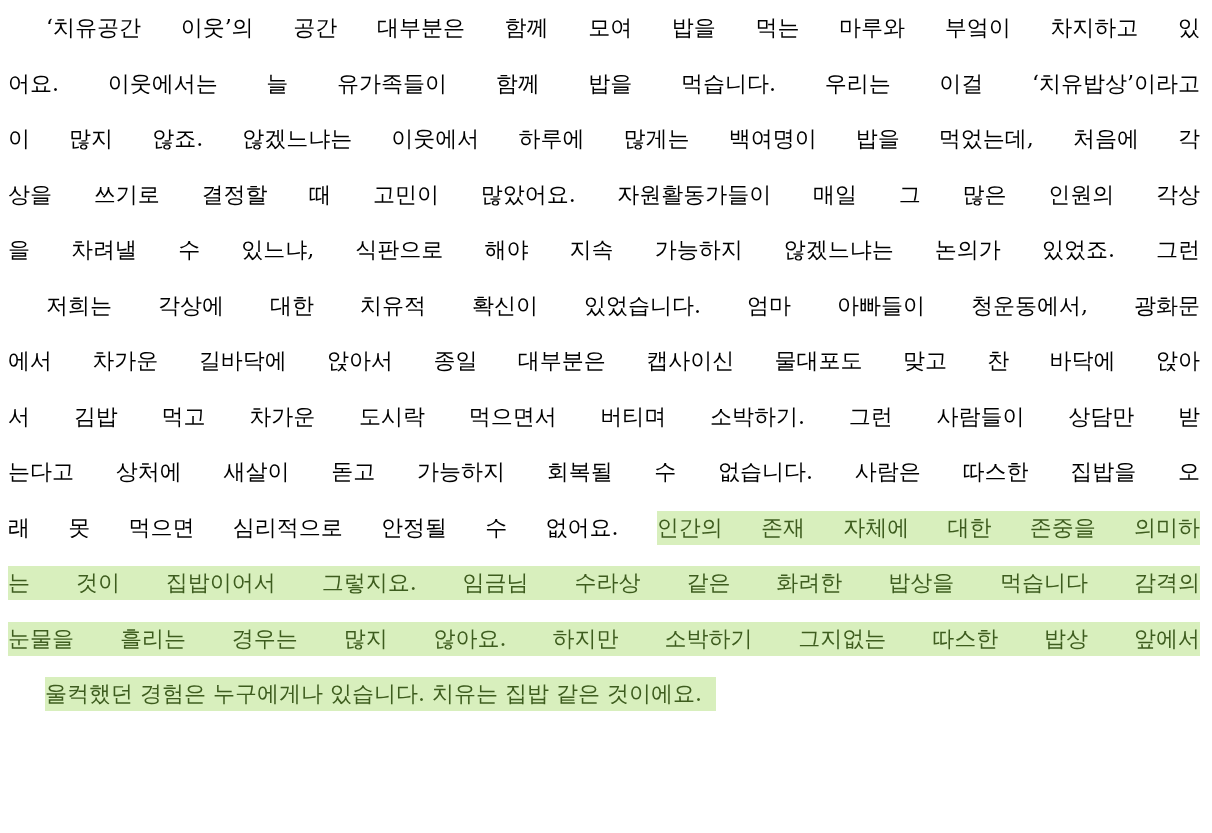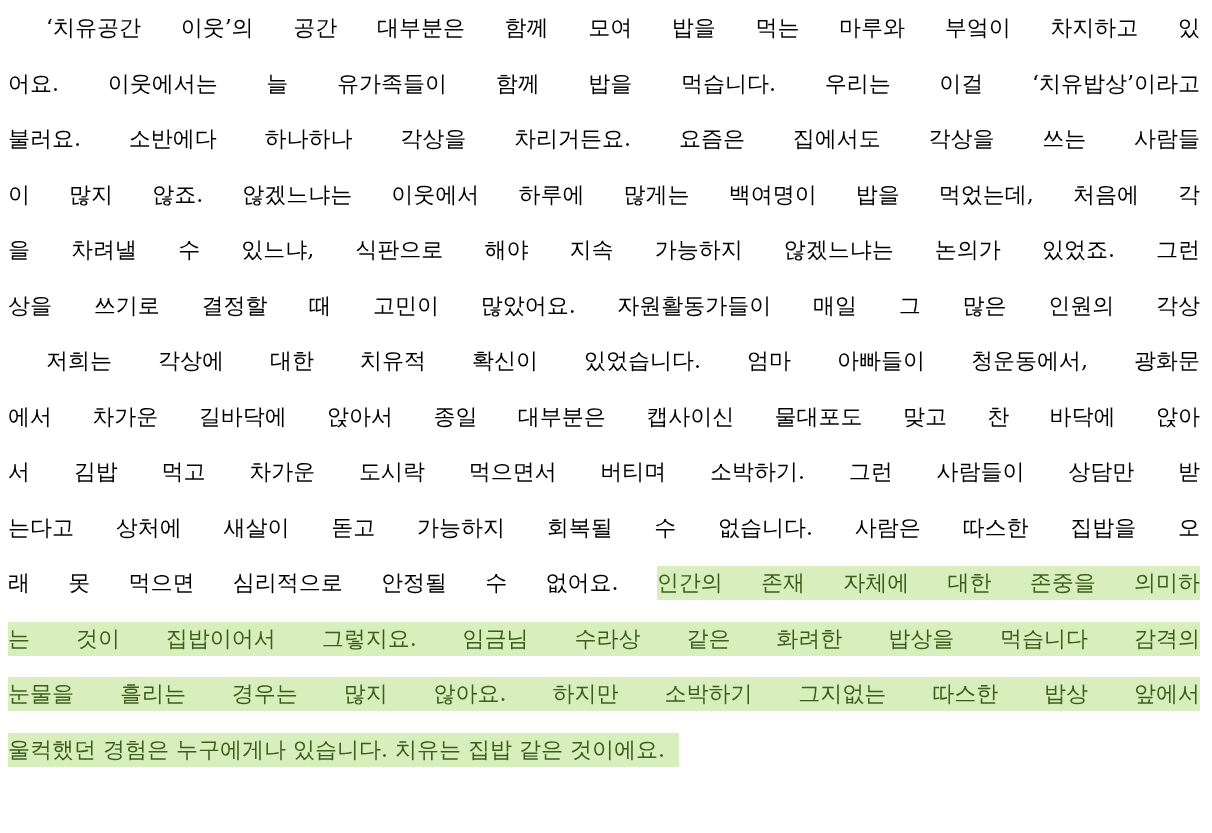--- a/index.html
+++ b/index.html
@@ -34,33 +34,32 @@
   }
   .line.indent { text-indent: 38px; }
   .line.para-end { text-align-last: left; }
   .hl {
     background: var(--highlight-background);
     color: var(--highlight-text);
     padding-top: 4px;
     padding-bottom: 5px;
   }
   .hl:empty { background: none; padding: 0; }
-  .hl.tail-pad { padding-right: 14px; }
+  .hl.tail-pad { padding-right: 14px; margin-left: 37px; }
 </style>
 </head>
 <body>
 
 <div class="doc">
   <div>
     <div class="line indent"><span>‘치유공간 이웃’의 공간 대부분은 함께 모여 밥을 먹는 마루와 부엌이 차지하고 있</span><span class="hl"></span></div>
     <div class="line"><span>어요. 이웃에서는 늘 유가족들이 함께 밥을 먹습니다. 우리는 이걸 ‘치유밥상’이라고</span><span class="hl"></span></div>
-    <div class="line"><span>불러요. 소반에다 하나하나 각상을 차리거든요. 요즘은 집에서도 각상을 쓰는 사람들</span><span class="hl"></span></div>
     <div class="line"><span>이 많지 않죠. 않겠느냐는 이웃에서 하루에 많게는 백여명이 밥을 먹었는데, 처음에 각</span><span class="hl"></span></div>
+    <div class="line"><span>상을 쓰기로 결정할 때 고민이 많았어요. 자원활동가들이 매일 그 많은 인원의 각상</span><span class="hl"></span></div>
     <div class="line"><span>을 차려낼 수 있느냐, 식판으로 해야 지속 가능하지 않겠느냐는 논의가 있었죠. 그런</span><span class="hl"></span></div>
-    <div class="line"><span>상을 쓰기로 결정할 때 고민이 많았어요. 자원활동가들이 매일 그 많은 인원의 각상</span><span class="hl"></span></div>
   </div>
   <div>
     <div class="line indent"><span>저희는 각상에 대한 치유적 확신이 있었습니다. 엄마 아빠들이 청운동에서, 광화문</span><span class="hl"></span></div>
     <div class="line"><span>에서 차가운 길바닥에 앉아서 종일 대부분은 캡사이신 물대포도 맞고 찬 바닥에 앉아</span><span class="hl"></span></div>
     <div class="line"><span>서 김밥 먹고 차가운 도시락 먹으면서 버티며 소박하기. 그런 사람들이 상담만 받</span><span class="hl"></span></div>
     <div class="line"><span>는다고 상처에 새살이 돋고 가능하지 회복될 수 없습니다. 사람은 따스한 집밥을 오</span><span class="hl"></span></div>
     <div class="line"><span>래 못 먹으면 심리적으로 안정될 수 없어요. </span><span class="hl">인간의 존재 자체에 대한 존중을 의미하</span></div>
     <div class="line"><span></span><span class="hl">는 것이 집밥이어서 그렇지요. 임금님 수라상 같은 화려한 밥상을 먹습니다 감격의</span></div>
     <div class="line"><span></span><span class="hl">눈물을 흘리는 경우는 많지 않아요. 하지만 소박하기 그지없는 따스한 밥상 앞에서</span></div>
     <div class="line para-end"><span></span><span class="hl tail-pad">울컥했던 경험은 누구에게나 있습니다. 치유는 집밥 같은 것이에요.</span></div>

